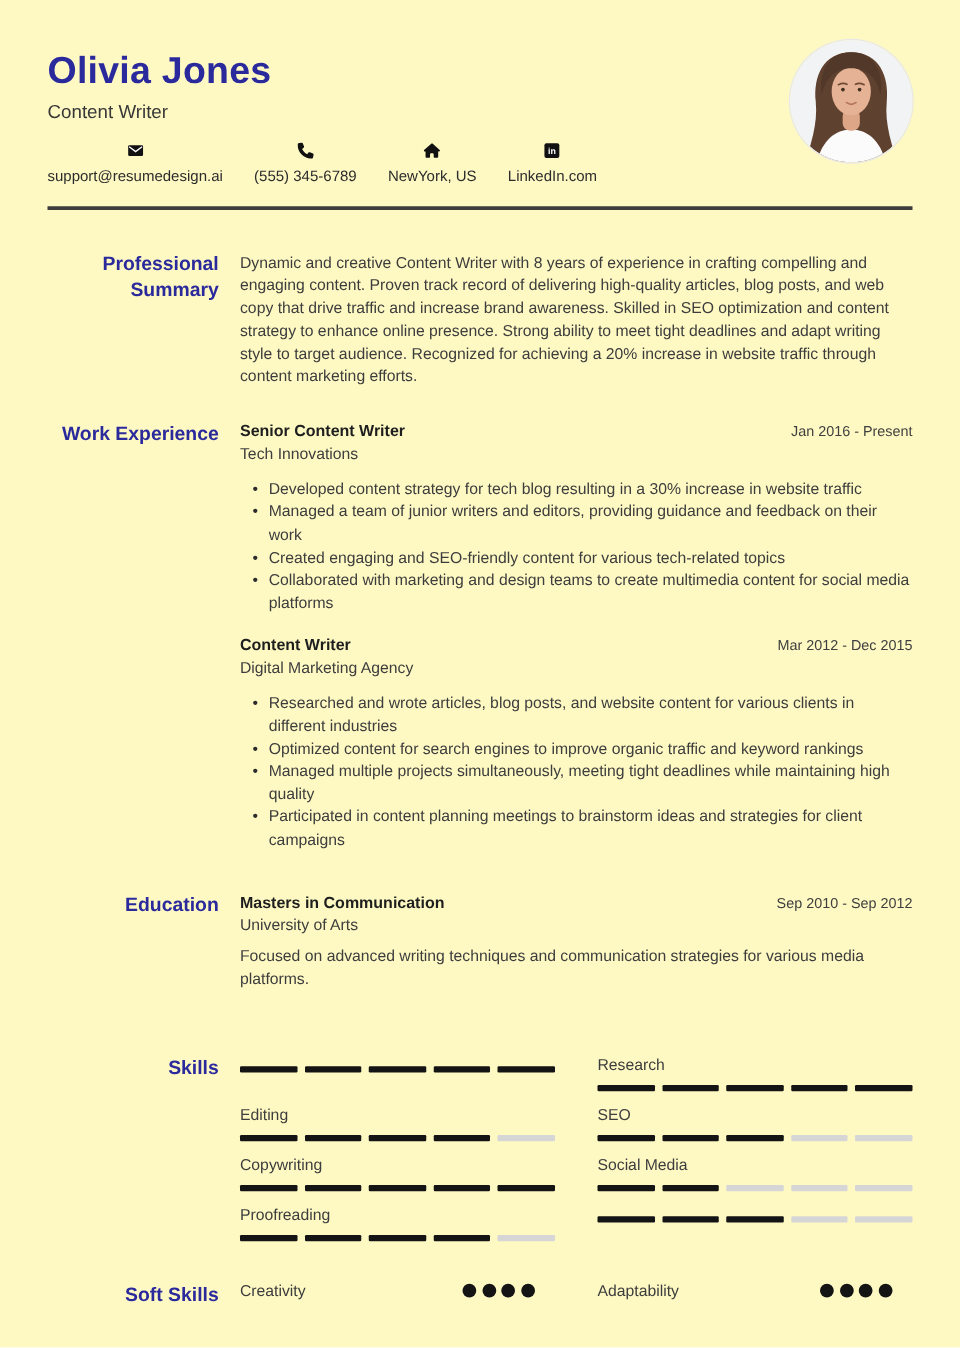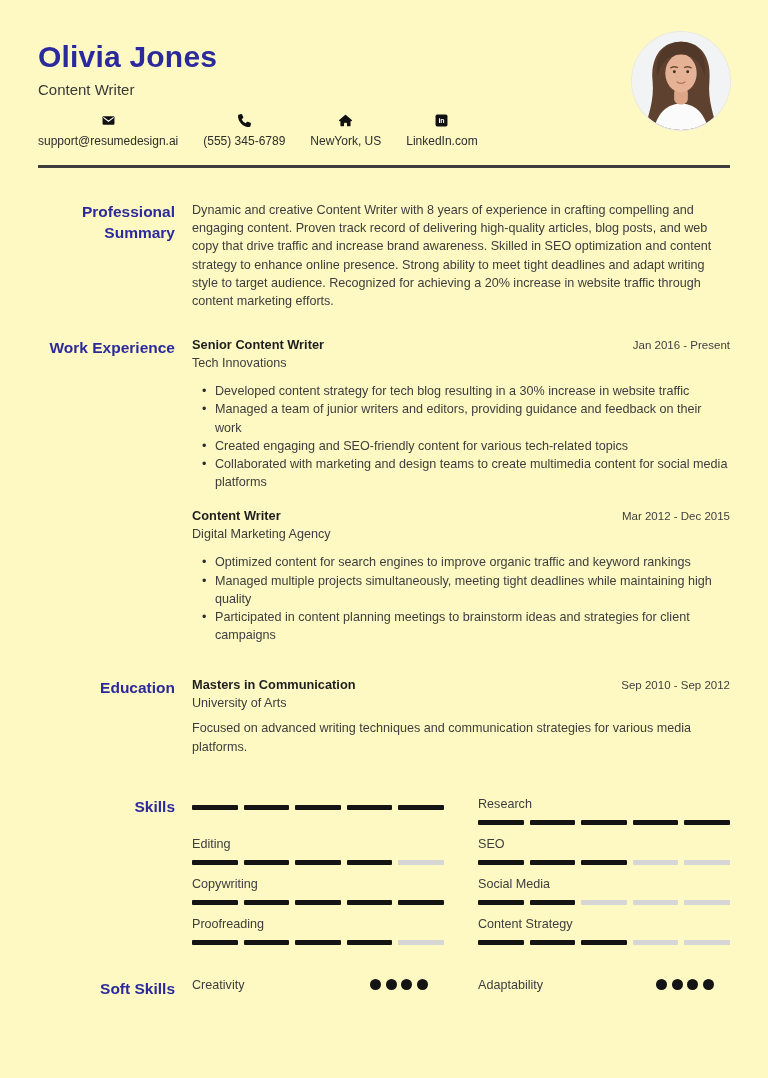--- a/index.html
+++ b/index.html
@@ -36,21 +36,21 @@
   
   main{margin-top:33px;}
   .section{display:grid;grid-template-columns:137px 1fr;column-gap:17px;}
   .section-label{
     font-size:15.5px;font-weight:bold;color:var(--accent);
     text-align:right;line-height:1.35;padding-top:1px;
   }
   .sec-summary{margin-top:0;}
   .sec-experience{margin-top:27px;}
   .sec-education{margin-top:33px;}
-  .sec-skills{margin-top:40px;}
+  .sec-skills{margin-top:52px;}
   .sec-soft{margin-top:33px;}
   .summary-text{font-size:12.6px;line-height:18.2px;color:var(--text);}
   
   .entry-head{display:flex;justify-content:space-between;align-items:baseline;}
   .entry-title{font-size:12.8px;font-weight:bold;color:var(--heading-text);margin:0;}
   .entry-date{font-size:11.5px;color:#3f3f3f;flex:none;margin-left:12px;}
   .entry-sub{font-size:12.6px;color:var(--text);margin-top:4px;}
   ul.bullets{margin:12px 0 0 0;padding:0 0 0 23px;list-style:none;}
   ul.bullets li{font-size:12.6px;line-height:18.2px;position:relative;}
   ul.bullets li::before{content:"\2022";position:absolute;left:-13px;color:#2c2c2c;}
@@ -160,20 +160,21 @@
               <li>Collaborated with marketing and design teams to create multimedia content for social media platforms</li>
             </ul>
   </article>
           <article class="job">
     <div class="entry-head">
       <h3 class="entry-title">Content Writer</h3>
       <span class="entry-date">Mar 2012 - Dec 2015</span>
     </div>
     <div class="entry-sub">Digital Marketing Agency</div>
     <ul class="bullets">
+              <li>Researched and wrote articles, blog posts, and website content for various clients in different industries</li>
               <li>Optimized content for search engines to improve organic traffic and keyword rankings</li>
               <li>Managed multiple projects simultaneously, meeting tight deadlines while maintaining high quality</li>
               <li>Participated in content planning meetings to brainstorm ideas and strategies for client campaigns</li>
             </ul>
   </article>
         </div>
     </section>
 
     <section class="section sec-education">
       <div class="section-label">Education</div>
@@ -255,21 +256,20 @@
     <div class="skill-name">Proofreading</div>
     <div class="skill-bar">
               <div class="seg filled"></div>
               <div class="seg filled"></div>
               <div class="seg filled"></div>
               <div class="seg filled"></div>
               <div class="seg empty"></div>
             </div>
   </div>
           <div class="skill-item">
-    <div class="skill-name">Content Strategy</div>
     <div class="skill-bar">
               <div class="seg filled"></div>
               <div class="seg filled"></div>
               <div class="seg filled"></div>
               <div class="seg empty"></div>
               <div class="seg empty"></div>
             </div>
   </div>
         </div>
     </section>

